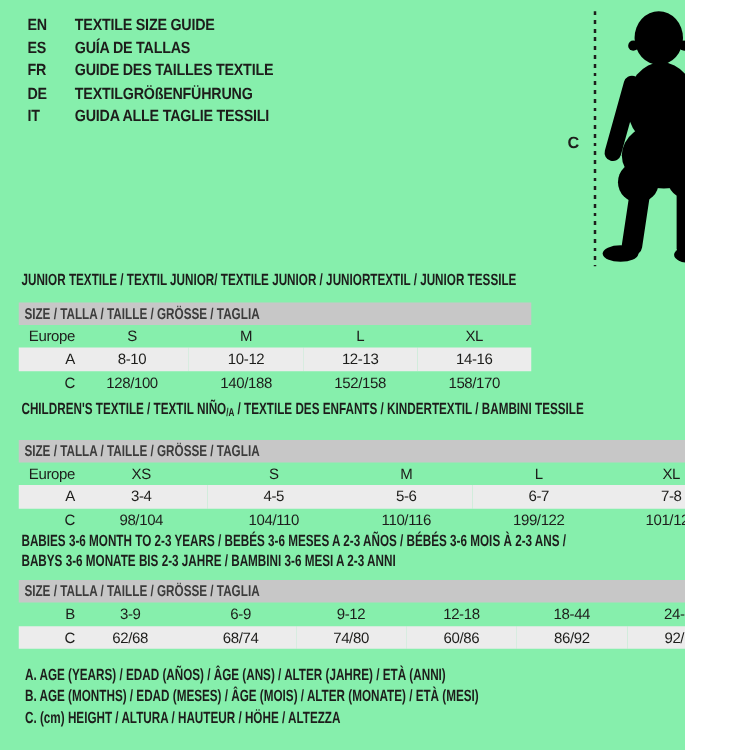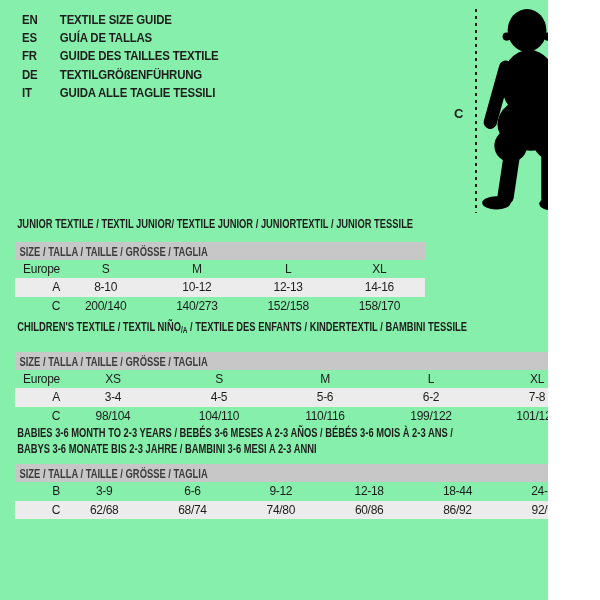--- a/index.html
+++ b/index.html
@@ -122,22 +122,22 @@
             </tr>
             <tr class="shaded">
               <td class="row-label">A</td>
               <td>8-10</td>
               <td>10-12</td>
               <td>12-13</td>
               <td>14-16</td>
             </tr>
             <tr>
               <td class="row-label">C</td>
-              <td>200/140</td>
-              <td>140/273</td>
+              <td>128/100</td>
+              <td>140/188</td>
               <td>152/158</td>
               <td>158/170</td>
             </tr>
           </tbody>
         </table>
       </div>
       <div class="section" id="sec1">
         <div class="section-title">
           <div class="title-line"><span>CHILDREN'S TEXTILE / TEXTIL NIÑO</span><span class="sub">/A</span><span> / TEXTILE DES ENFANTS / KINDERTEXTIL / BAMBINI TESSILE</span></div>
         </div>
@@ -158,21 +158,21 @@
               <td>S</td>
               <td>M</td>
               <td>L</td>
               <td>XL</td>
             </tr>
             <tr class="shaded">
               <td class="row-label">A</td>
               <td>3-4</td>
               <td>4-5</td>
               <td>5-6</td>
-              <td>6-2</td>
+              <td>6-7</td>
               <td>7-8</td>
             </tr>
             <tr>
               <td class="row-label">C</td>
               <td>98/104</td>
               <td>104/110</td>
               <td>110/116</td>
               <td>199/122</td>
               <td>101/128</td>
             </tr>
@@ -192,34 +192,39 @@
             <col>
             <col>
             <col>
             <col>
             <col>
           </colgroup>
           <tbody>
             <tr>
               <td class="row-label">B</td>
               <td>3-9</td>
-              <td>6-6</td>
+              <td>6-9</td>
               <td>9-12</td>
               <td>12-18</td>
               <td>18-44</td>
               <td>24-36</td>
             </tr>
             <tr class="shaded">
               <td class="row-label">C</td>
               <td>62/68</td>
               <td>68/74</td>
               <td>74/80</td>
               <td>60/86</td>
               <td>86/92</td>
               <td>92/98</td>
             </tr>
           </tbody>
         </table>
       </div>
     </div>
 
+  <div class="notes">
+      <div class="note-line">A. AGE (YEARS) / EDAD (AÑOS) / ÂGE (ANS) / ALTER (JAHRE) / ETÀ (ANNI)</div>
+      <div class="note-line">B. AGE (MONTHS) / EDAD (MESES) / ÂGE (MOIS) / ALTER (MONATE) / ETÀ (MESI)</div>
+      <div class="note-line">C. (cm) HEIGHT / ALTURA / HAUTEUR / HÖHE / ALTEZZA</div>
+    </div>
 
 </div>
 
 </body></html>

